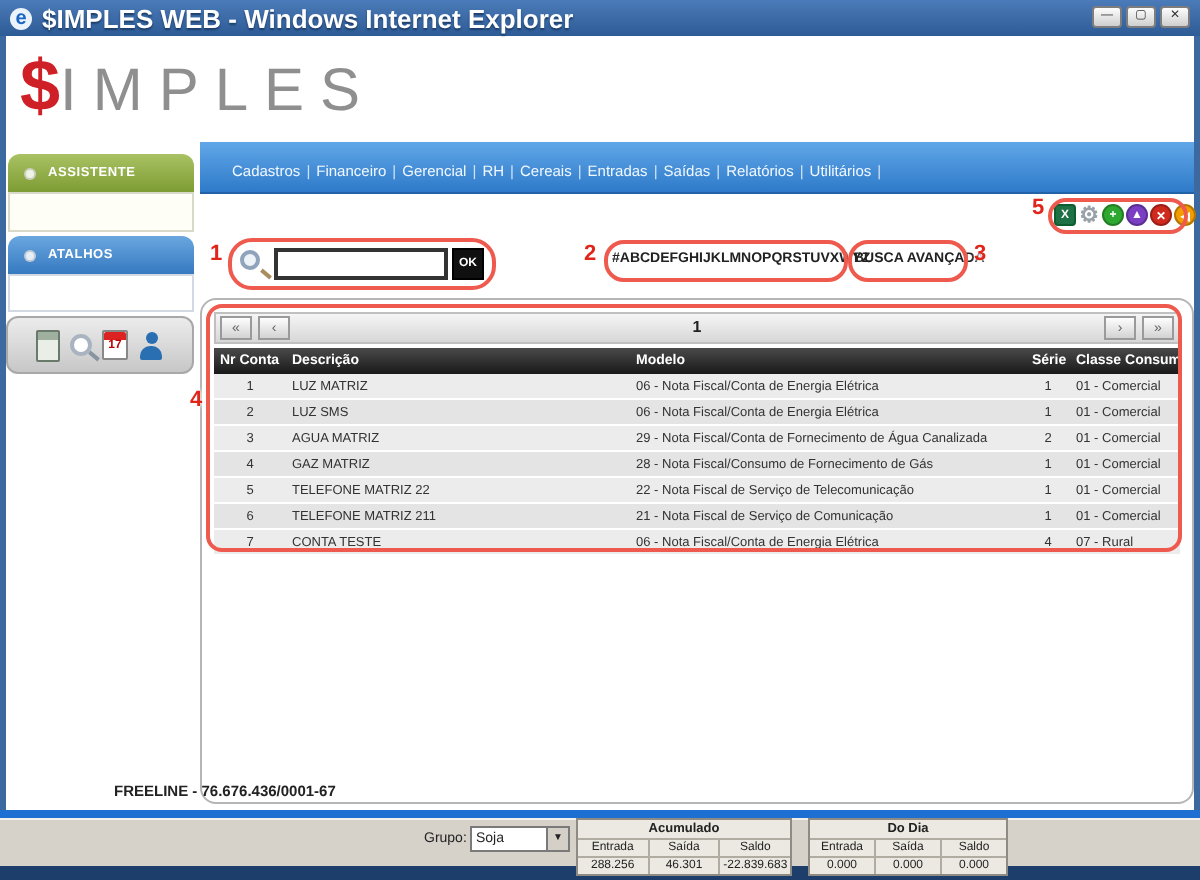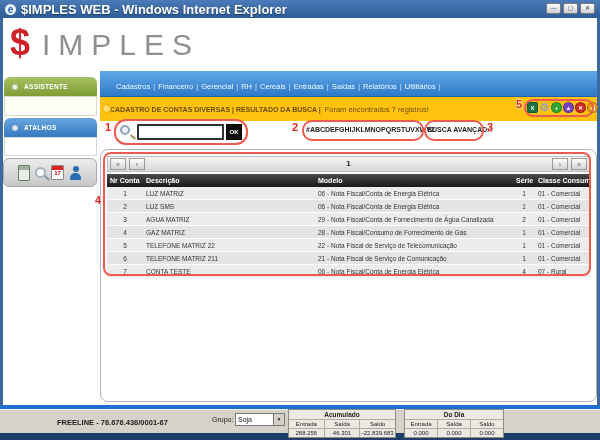--- a/index.html
+++ b/index.html
@@ -15,21 +15,21 @@
   .win-controls { position:absolute; right:5px; top:3px; display:flex; gap:2px; }
   .win-btn { width:15px; height:11px; background:linear-gradient(#fdfdfd,#cfcfcf);
     border:1px solid #7d7d7d; border-radius:2px; font-size:6px; line-height:9px; text-align:center; color:#333; }
   .frame-l, .frame-r { position:absolute; top:18px; width:3px; height:415px; background:#3c699f; }
   .frame-l { left:0; } .frame-r { right:0; }
   .frame-b { position:absolute; left:0; top:433px; width:600px; height:7px; background:#1d3e6b; }
 
   
   .logo { position:absolute; left:10px; top:22px; }
   .logo-dollar { color:#cf2027; font-size:36px; font-weight:600; }
-  .logo-text { color:#8f8f8f; font-size:30px; font-weight:500; letter-spacing:8px;margin-left:12px; }
+  .logo-text { color:#8f8f8f; font-size:30px; font-weight:500; letter-spacing:8px; }
 
   
   .menubar { position:absolute; left:100px; top:71px; width:497px; height:26px;
     background:linear-gradient(#61a7e8,#2e7ac9); border-bottom:1px solid #2262a8;
     display:flex; align-items:center; padding-left:16px; }
   .menu-item { color:#f2f8ff; font-size:7.5px; }
   .menu-sep { color:#cfe4fa; font-size:7.5px; margin:0 3px; }
 
   
   .notice { position:absolute; left:100px; top:97px; width:497px; height:24px;
@@ -103,21 +103,21 @@
     text-align:left; padding:3px 3px; white-space:nowrap; overflow:hidden; }
   table.grid td { font-size:6.5px; color:#333; padding:2.5px 3px; background:#ececec;
     border-bottom:1px solid #fff; white-space:nowrap; overflow:hidden; }
   table.grid tr:nth-child(even) td { background:#e4e4e4; }
   .c-center { text-align:center; }
 
   
   .blue-line { position:absolute; left:0; top:405px; width:600px; height:4px; background:#1d6fd1; }
   .statusbar { position:absolute; left:0; top:409px; width:600px; height:24px; background:#d6d2ca;
     border-top:1px solid #f2f0ec; }
-  .company { position:absolute; left:57px; top:418px; font-size:7.5px; font-weight:600; color:#222; }
+  .company { position:absolute; left:57px; top:391px; font-size:7.5px; font-weight:600; color:#222; }
   .grp-label { position:absolute; left:212px; top:416px; font-size:7px; color:#222; }
   .grp-select { position:absolute; left:235px; top:413px; width:50px; height:13px; background:#fff;
     border:1px solid #7a7a7a; font-size:7px; color:#222; padding-left:2px; line-height:11px; }
   .grp-arrow { position:absolute; right:0; top:0; width:11px; height:11px; background:#d4d0c8;
     border-left:1px solid #7a7a7a; font-size:5px; text-align:center; line-height:11px; color:#222; }
   .mini-table { position:absolute; top:409px; background:#ece9e2; border:1px solid #8f8b83; font-size:6px; color:#222; }
   .mt-title { text-align:center; font-weight:bold; font-size:6.5px; padding:1px 0;
     border-bottom:1px solid #b0aca2; }
   .mt-row { display:flex; }
   .mt-cell { flex:1; text-align:center; padding:1px 0; border-left:1px solid #b0aca2;
@@ -163,25 +163,20 @@
     <div class="cal">
       <div class="cal-top"></div><span>17</span>
     </div>
     <div class="person"></div>
   </div>
 
   <div class="menubar">
     <span><span class="menu-item">Cadastros</span><span class="menu-sep">|</span><span class="menu-item">Financeiro</span><span class="menu-sep">|</span><span class="menu-item">Gerencial</span><span class="menu-sep">|</span><span class="menu-item">RH</span><span class="menu-sep">|</span><span class="menu-item">Cereais</span><span class="menu-sep">|</span><span class="menu-item">Entradas</span><span class="menu-sep">|</span><span class="menu-item">Saídas</span><span class="menu-sep">|</span><span class="menu-item">Relatórios</span><span class="menu-sep">|</span><span class="menu-item">Utilitários</span><span class="menu-sep">|</span></span>
   </div>
 
-  <div class="notice">
-    <div class="notice-bullet"></div>
-    <span class="notice-title">CADASTRO DE CONTAS DIVERSAS | RESULTADO DA BUSCA |</span>
-    <span class="notice-msg">Foram encontrados 7 registros!</span>
-  </div>
   <div class="tool-icons">
       <div class="ticon square" style="background: rgb(30, 113, 69); color: rgb(255, 255, 255);">X</div>
       <div class="ticon plain" style="background: transparent; color: rgb(153, 161, 169);">⚙</div>
       <div class="ticon circle" style="background: rgb(47, 168, 50); color: rgb(255, 255, 255);">+</div>
       <div class="ticon circle" style="background: rgb(123, 63, 196); color: rgb(255, 255, 255);">▲</div>
       <div class="ticon circle" style="background: rgb(208, 42, 30); color: rgb(255, 255, 255);">✕</div>
       <div class="ticon circle" style="background: rgb(242, 157, 0); color: rgb(255, 255, 255);">◀</div>
     </div>
 
   <div class="mag"></div>

